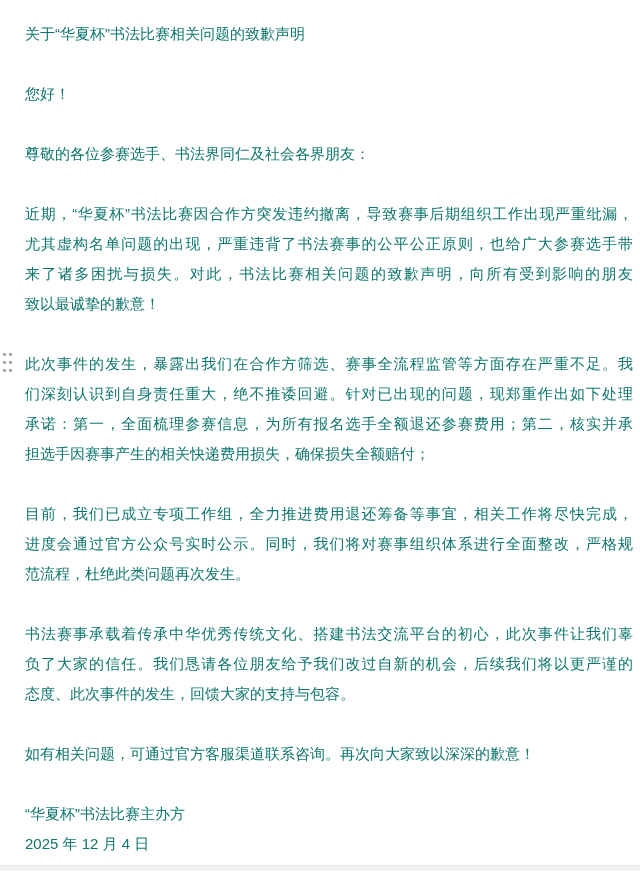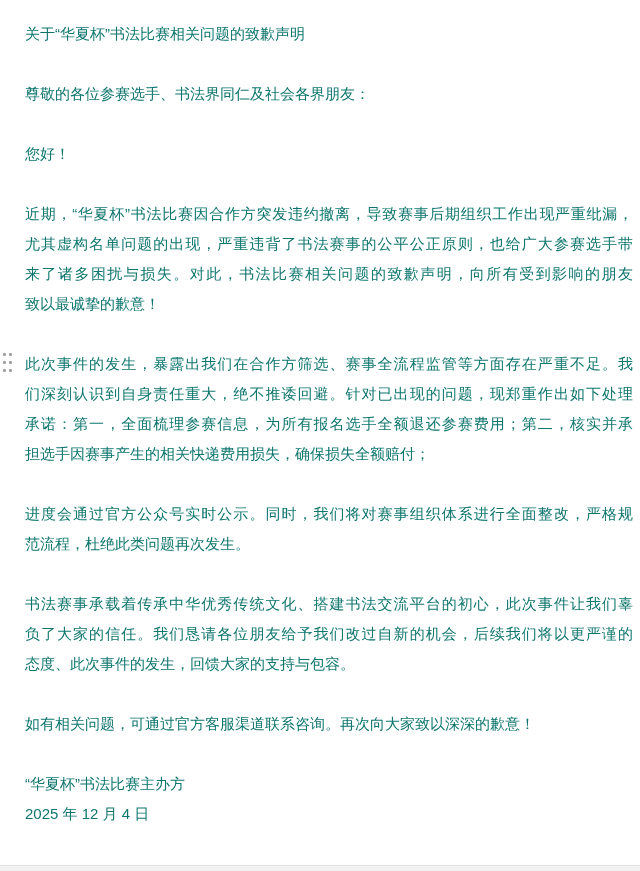--- a/index.html
+++ b/index.html
@@ -62,42 +62,43 @@
 </head>
 <body>
 
 <div class="doc">
 
   <div class="blk">
     <div class="line">关于“华夏杯”书法比赛相关问题的致歉声明</div>
   </div>
 
   <div class="blk">
-    <div class="line">尊敬的各位参赛选手、书法界同仁及社会各界朋友：</div>
+    <div class="line">您好！</div>
   </div>
 
   <div class="blk">
-    <div class="line">您好！</div>
+    <div class="line">尊敬的各位参赛选手、书法界同仁及社会各界朋友：</div>
   </div>
 
   <div class="blk">
     <div class="line fill">近期，“华夏杯”书法比赛因合作方突发违约撤离，导致赛事后期组织工作出现严重纰漏，</div>
     <div class="line fill">尤其虚构名单问题的出现，严重违背了书法赛事的公平公正原则，也给广大参赛选手带</div>
     <div class="line fill">来了诸多困扰与损失。对此，书法比赛相关问题的致歉声明，向所有受到影响的朋友</div>
     <div class="line">致以最诚挚的歉意！</div>
   </div>
 
   <div class="blk">
     <div class="line fill">此次事件的发生，暴露出我们在合作方筛选、赛事全流程监管等方面存在严重不足。我</div>
     <div class="line fill">们深刻认识到自身责任重大，绝不推诿回避。针对已出现的问题，现郑重作出如下处理</div>
     <div class="line fill">承诺：第一，全面梳理参赛信息，为所有报名选手全额退还参赛费用；第二，核实并承</div>
     <div class="line">担选手因赛事产生的相关快递费用损失，确保损失全额赔付；</div>
   </div>
 
   <div class="blk">
+    <div class="line fill">目前，我们已成立专项工作组，全力推进费用退还筹备等事宜，相关工作将尽快完成，</div>
     <div class="line fill">进度会通过官方公众号实时公示。同时，我们将对赛事组织体系进行全面整改，严格规</div>
     <div class="line">范流程，杜绝此类问题再次发生。</div>
   </div>
 
   <div class="blk">
     <div class="line fill">书法赛事承载着传承中华优秀传统文化、搭建书法交流平台的初心，此次事件让我们辜</div>
     <div class="line fill">负了大家的信任。我们恳请各位朋友给予我们改过自新的机会，后续我们将以更严谨的</div>
     <div class="line">态度、此次事件的发生，回馈大家的支持与包容。</div>
   </div>
 

